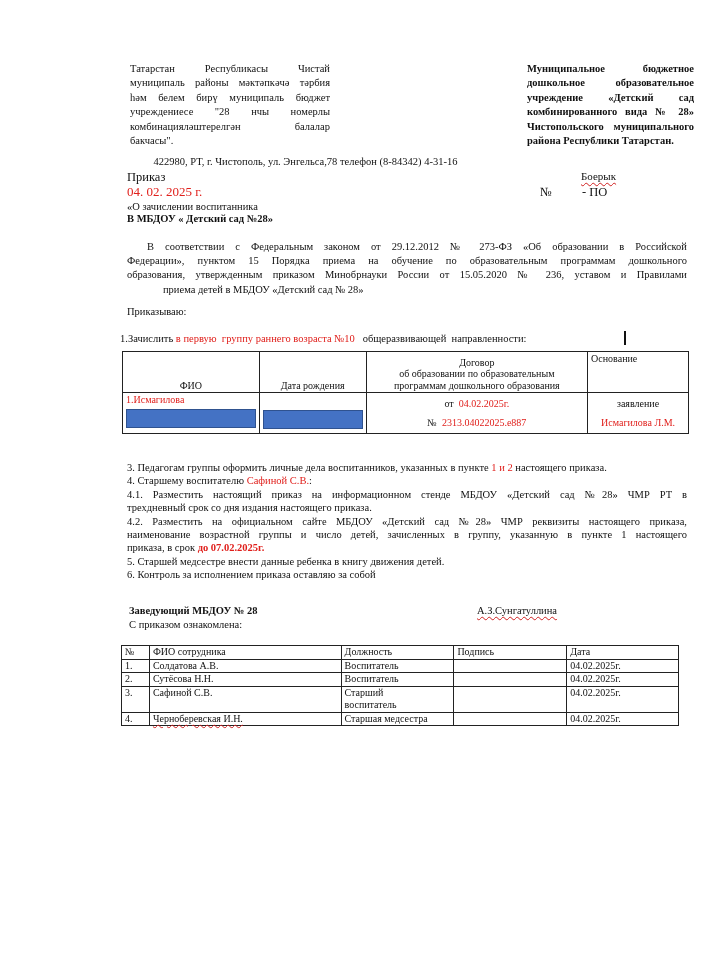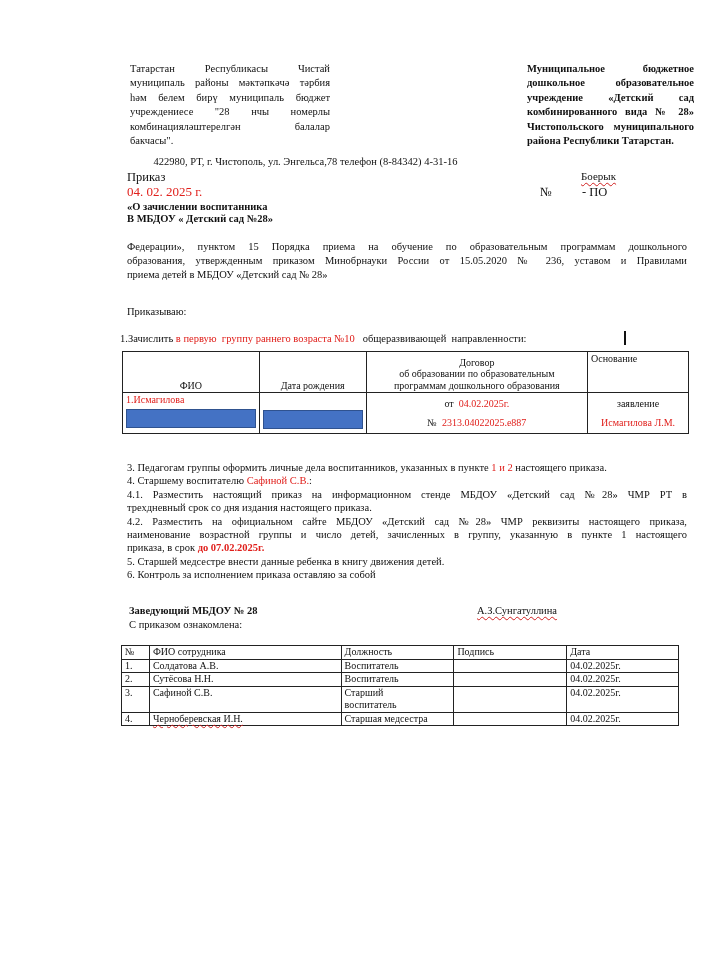--- a/index.html
+++ b/index.html
@@ -13,25 +13,25 @@
   .hdr-left div { text-align: justify; text-align-last: justify; }
   .hdr-left div.last { text-align-last: left; }
   .hdr-right { left: 527px; top: 62px; width: 167px; line-height: 14.4px; font-size: 10.5px; font-weight: bold; }
   .hdr-right div { text-align: justify; text-align-last: justify; }
   .address { left: 0; width: 611px; top: 156px; text-align: center; font-size: 10.5px; }
   .prikaz-label { left: 127px; top: 170px; font-size: 12.5px; }
   .boeryk { left: 581px; top: 170px; font-size: 11px; }
   .date { left: 127px; top: 184px; font-size: 13px; }
   .num-sign { left: 540px; top: 185px; font-size: 12.5px; }
   .num-val { left: 582px; top: 185px; font-size: 12.5px; }
-  .title1 { left: 127px; top: 201px; font-size: 10.5px; font-weight: bold; }
+  .title1 { left: 127px; top: 201px; font-size: 10.5px; font-weight: normal; }
   .title2 { left: 127px; top: 213px; font-size: 10.5px; font-weight: bold; }
   .preamble { left: 127px; top: 240px; width: 560px; line-height: 14.2px; font-size: 10.5px; }
   .preamble div { text-align: justify; text-align-last: justify; }
-  .preamble div.last { text-align-last: left; }
+  .preamble div.last { text-align-last: left; margin-left: 36px; }
   .order-heading { left: 127px; top: 306px; font-size: 10.5px; font-weight: normal; }
   .item1 { left: 120px; top: 333px; font-size: 10.5px; white-space: pre; }
   .cursor { left: 624px; top: 331px; width: 1.5px; height: 14px; background: #111; }
 
   table.enroll { position: absolute; left: 122px; top: 351px; width: 567px; border-collapse: collapse; font-size: 10px; }
   table.enroll td { border: 1.5px solid #222; padding: 1px 3px; vertical-align: bottom; }
   table.enroll tr.head td { height: 38px; }
   table.enroll tr.body td { height: 37px; vertical-align: top; }
   .redact { background: #4472c4; height: 17px; border: 1px solid #2f528f; margin-top: 4px; }
 
@@ -70,20 +70,21 @@
 
 <div class="abs prikaz-label">Приказ</div>
 <div class="abs boeryk squiggle">Боерык</div>
 <div class="abs date red">04. 02. 2025 г.</div>
 <div class="abs num-sign">№</div>
 <div class="abs num-val">- ПО</div>
 <div class="abs title1">«О зачислении воспитанника</div>
 <div class="abs title2">В МБДОУ « Детский сад №28»</div>
 
 <div class="abs preamble">
+  <div style="text-indent:20px">В соответствии с Федеральным законом от 29.12.2012 № 273-ФЗ «Об образовании в Российской</div>
   <div>Федерации», пунктом 15 Порядка приема на обучение по образовательным программам дошкольного</div>
   <div>образования, утвержденным приказом Минобрнауки России от 15.05.2020 № 236, уставом и Правилами</div>
   <div class="last">приема детей в МБДОУ «Детский сад № 28»</div>
 </div>
 
 <div class="abs order-heading">Приказываю:</div>
 
 <div class="abs item1"><span>1.Зачислить </span><span class="red">в первую  группу раннего возраста №10</span><span>   общеразвивающей  направленности:</span></div>
 <div class="abs cursor"></div>
 

